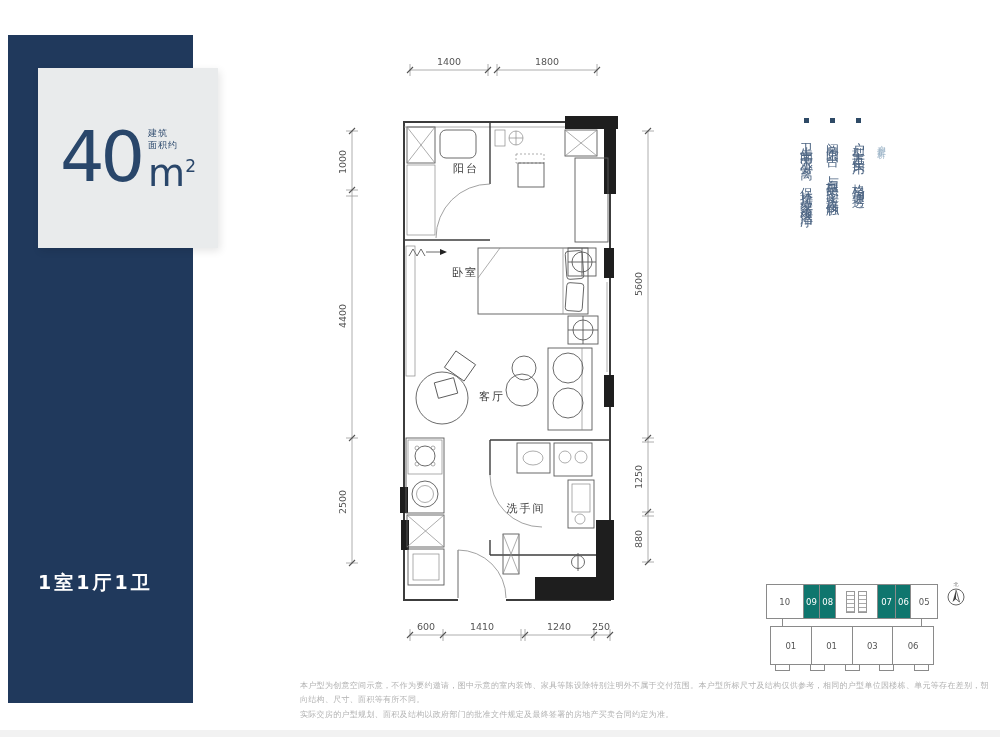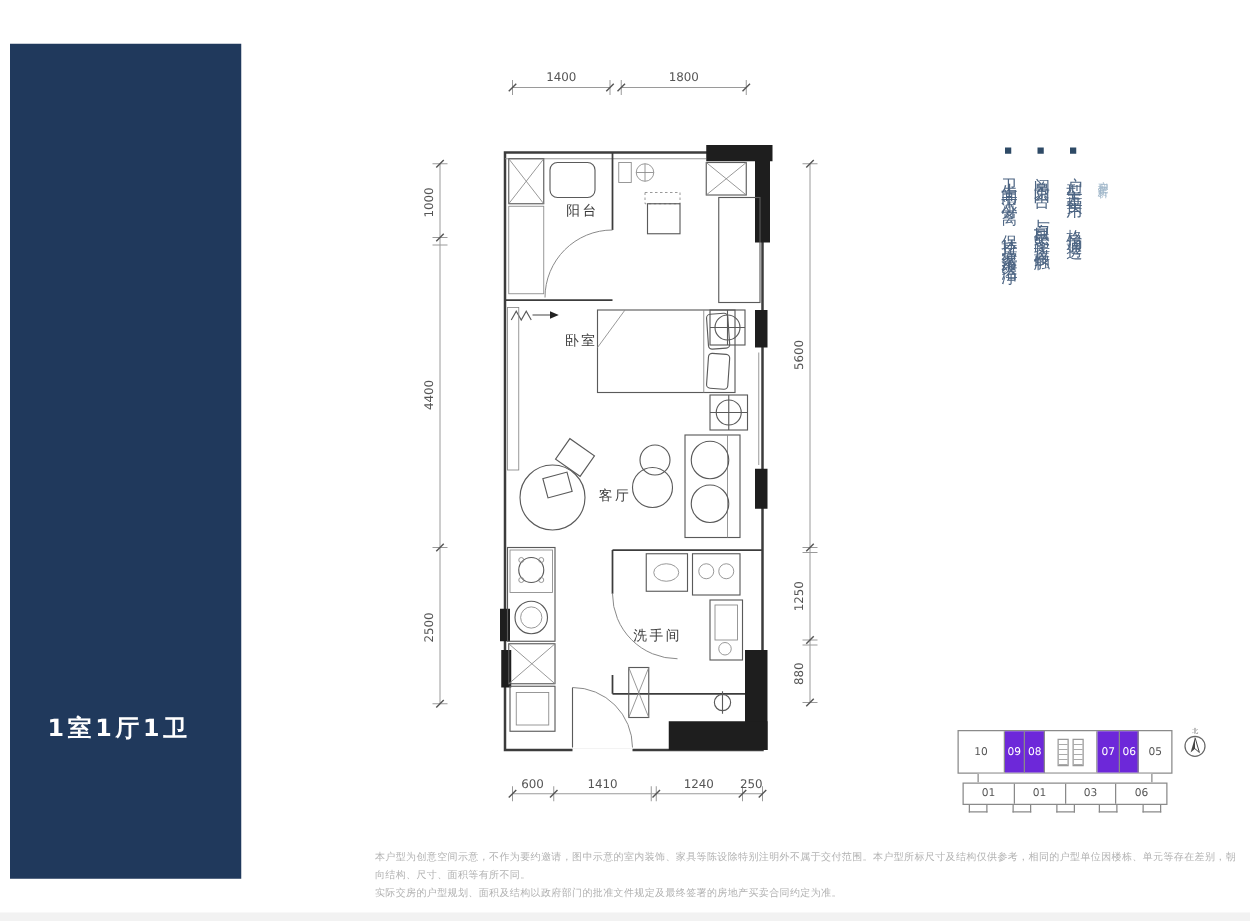--- a/index.html
+++ b/index.html
@@ -40,39 +40,49 @@
   .a-col{display:flex;flex-direction:column;align-items:center;gap:9px;width:17px;}
   .sq{width:5px;height:5px;background:#2e4a66;}
   .vtext{writing-mode:vertical-rl;text-orientation:upright;font-size:13px;color:#4d6583;letter-spacing:4px;line-height:1;}
 
   
   .keyplan{position:absolute;left:766px;top:584px;width:172px;}
   .kp-top{display:flex;height:35px;border:1px solid #8a8a8a;background:#fff;box-sizing:border-box;}
   .kp-cell{border-right:1px solid #8a8a8a;display:flex;align-items:center;justify-content:center;
            font-size:8.5px;color:#555;box-sizing:border-box;}
   .kp-cell:last-child{border-right:none;}
-  .kp-teal{background:#6d28d9;color:#fff;}
+  .kp-teal{background:#0f766e;color:#fff;}
   .kp-core{display:flex;gap:3px;align-items:center;justify-content:center;}
   .lift{width:7px;height:20px;border:1px solid #999;
         background:repeating-linear-gradient(0deg,#aaa 0 1px,transparent 1px 4px);}
   .kp-corridor{height:7px;margin:0 16px;border-left:1px solid #8a8a8a;border-right:1px solid #8a8a8a;background:#fff;}
-  .kp-bottom{display:flex;height:18px;border:1px solid #8a8a8a;margin:0 4px;background:#fff;box-sizing:border-box;}
+  .kp-bottom{display:flex;height:39px;border:1px solid #8a8a8a;margin:0 4px;background:#fff;box-sizing:border-box;}
   .kp-tabs{display:flex;justify-content:space-between;margin:0 9px;}
   .kp-tab{width:15px;height:6px;border:1px solid #8a8a8a;border-top:none;box-sizing:border-box;}
   .compass{position:absolute;left:944px;top:580px;}
 
   
   .disclaimer{position:absolute;left:300px;top:679px;width:695px;font-size:8px;color:#b2b2b2;
               line-height:1.8;letter-spacing:0.3px;}
   .bottom-strip{position:absolute;left:0;top:730px;width:1000px;height:7px;background:#f2f2f2;}
 </style>
 </head>
 <body>
 
 <div class="navy-panel">
+  <div class="area-box">
+    <div class="area-line">
+      <span class="area-num">40</span>
+      <span class="area-side">
+        <span class="area-note">建筑</span>
+        <span class="area-note">面积约</span>
+        <span class="area-unit"><span>m</span><sup>2</sup></span>
+      </span>
+    </div>
+  </div>
   <div class="layout-title">1室1厅1卫</div>
 </div>
 
 <svg class="plan-svg" width="340" height="600" viewBox="0 0 340 600">
   <defs>
     <pattern id="closetHatch" width="17" height="8" patternUnits="userSpaceOnUse">
       <rect x="1" y="1" width="15" height="6" fill="none" stroke="#8a8a8a" stroke-width="0.7"></rect>
     </pattern>
     <pattern id="diagHatch" width="7" height="7" patternUnits="userSpaceOnUse">
       <path d="M0,7 L7,0" stroke="#a5a5a5" stroke-width="0.6"></path>

